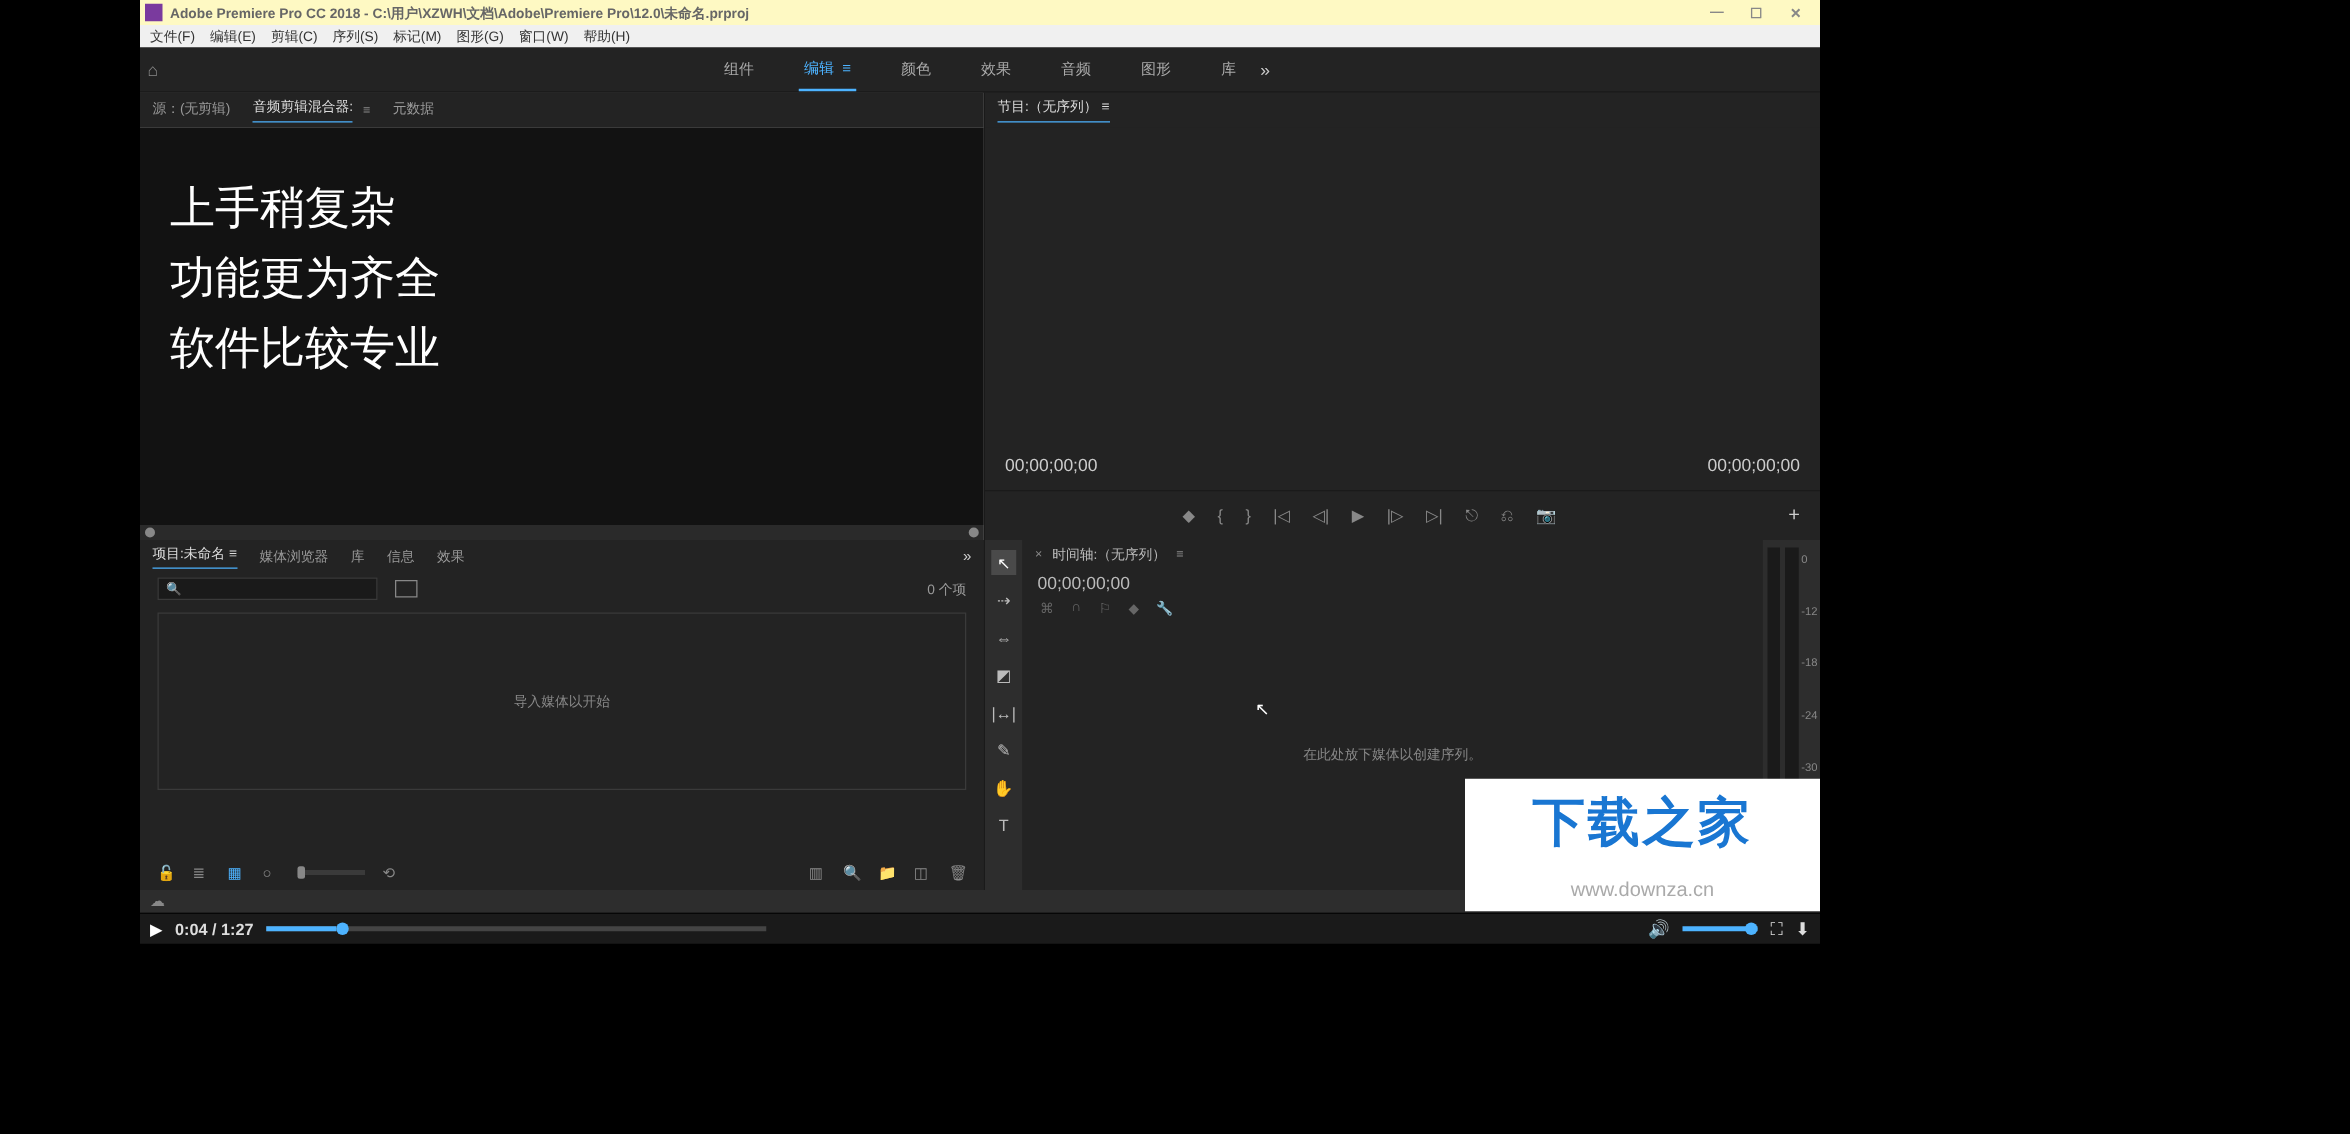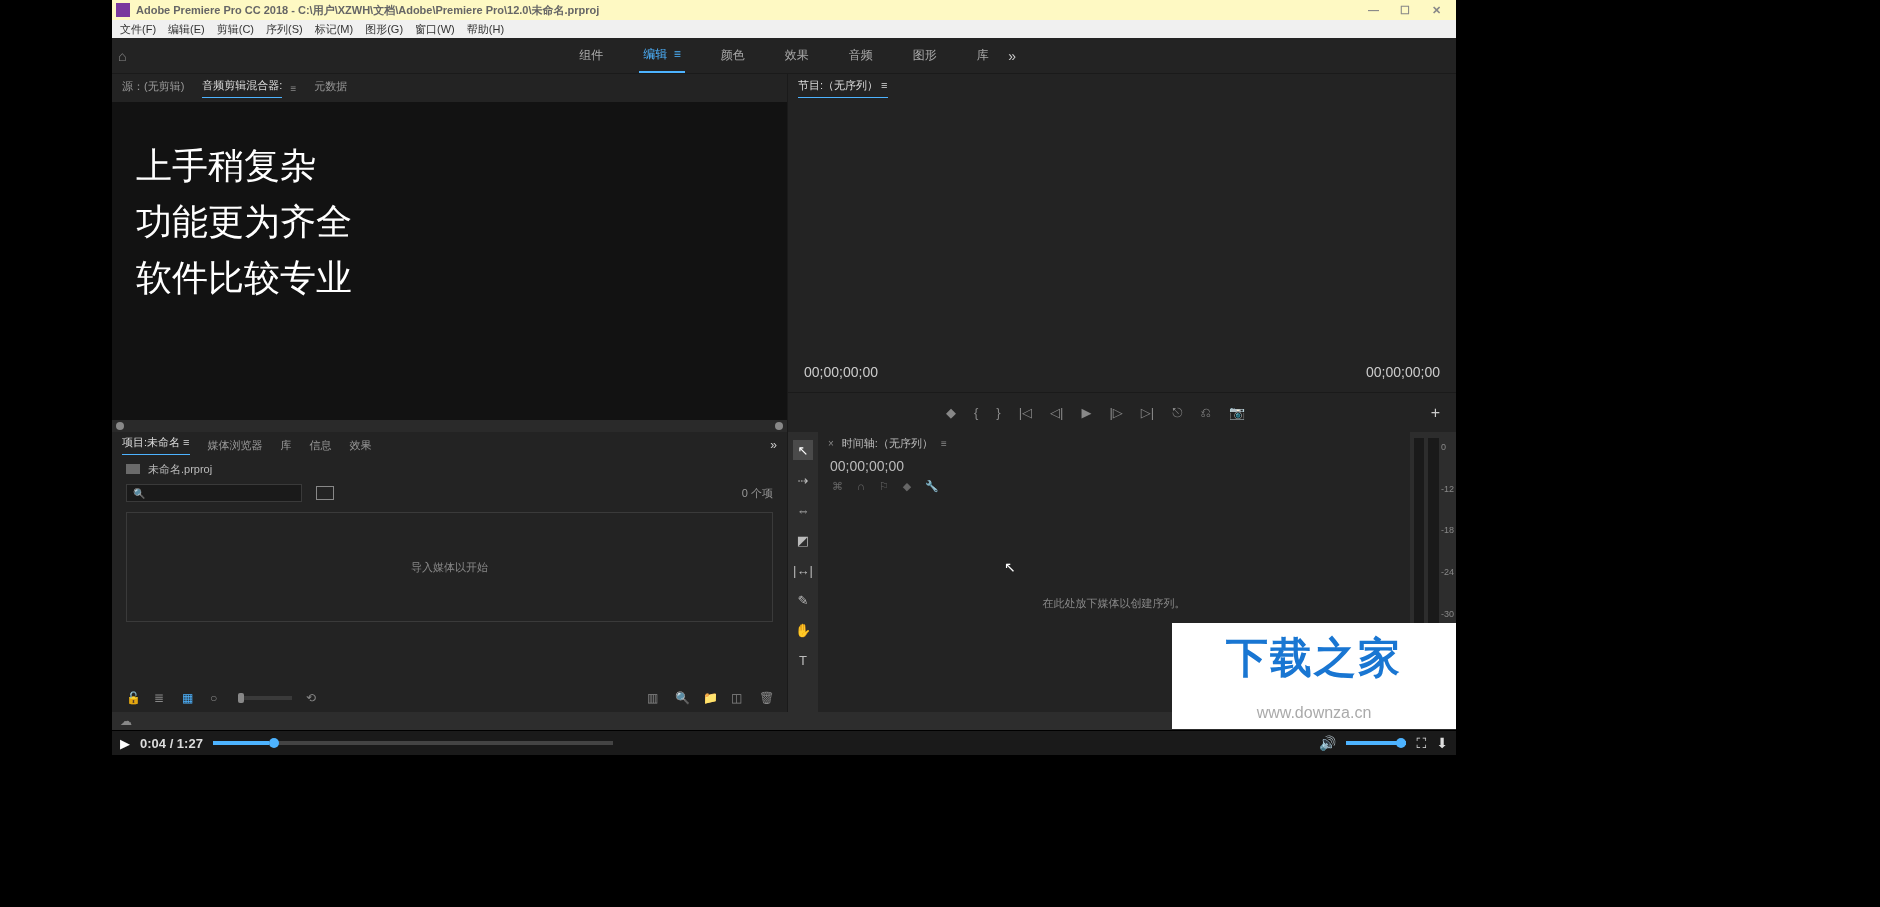--- a/index.html
+++ b/index.html
@@ -53,21 +53,21 @@
 .proj-info { height: 22px; display: flex; align-items: center; padding: 0 14px; gap: 8px; }
 .bin-icon { width: 14px; height: 10px; background: #6a6a6a; }
 .proj-name { color: #bbb; font-size: 11px; }
 
 .proj-search-row { height: 26px; display: flex; align-items: center; padding: 0 14px; gap: 8px; }
 .search-box { flex: 0 0 176px; height: 18px; background: #1a1a1a; border: 1px solid #3a3a3a; display: flex; align-items: center; padding: 0 6px; }
 .search-icon { color: #888; font-size: 10px; }
 .new-bin-icon { width: 18px; height: 14px; border: 1px solid #888; margin-left: 6px; }
 .item-count { margin-left: auto; color: #999; font-size: 11px; }
 
-.import-area { margin: 6px 14px; height: 110px; border: 1px solid #3a3a3a; display: flex; align-items: center; justify-content: center; }
+.import-area { margin: 6px 14px; height: 142px; border: 1px solid #3a3a3a; display: flex; align-items: center; justify-content: center; }
 .import-text { color: #888; font-size: 11px; }
 
 .proj-footer { height: 28px; display: flex; align-items: center; padding: 0 14px; gap: 14px; margin-top: auto; }
 .pf-icon { width: 14px; height: 14px; color: #888; font-size: 12px; cursor: pointer; }
 .pf-lock { color: #6ab04c; }
 .pf-slider { width: 54px; height: 4px; background: #3a3a3a; position: relative; }
 .pf-slider::before { content:""; position:absolute; left:0; top:-3px; width:6px; height:10px; background:#888; border-radius:2px; }
 .pf-spacer { flex: 1; }
 
 .status-bar { height: 18px; background: #2d2d2d; display: flex; align-items: center; padding: 0 8px; }
@@ -188,24 +188,20 @@
       </div>
 
       <div class="project-panel">
         <div class="proj-tabs">
           <span class="proj-tab active"><span>项目:未命名</span> ≡</span>
           <span class="proj-tab">媒体浏览器</span>
           <span class="proj-tab">库</span>
           <span class="proj-tab">信息</span>
           <span class="proj-tab">效果</span>
           <span class="proj-more">»</span>
-        </div>
-        <div class="proj-info">
-          <span class="bin-icon"></span>
-          <span class="proj-name">未命名.prproj</span>
         </div>
         <div class="proj-search-row">
           <div class="search-box">
             <span class="search-icon">🔍</span>
           </div>
           <span class="new-bin-icon"></span>
           <span class="item-count">0 个项</span>
         </div>
         <div class="import-area">
           <span class="import-text">导入媒体以开始</span>

